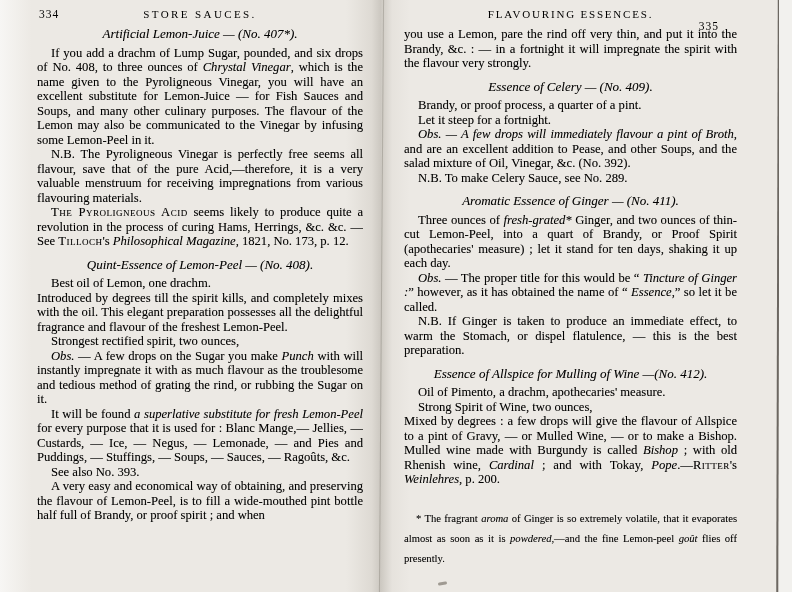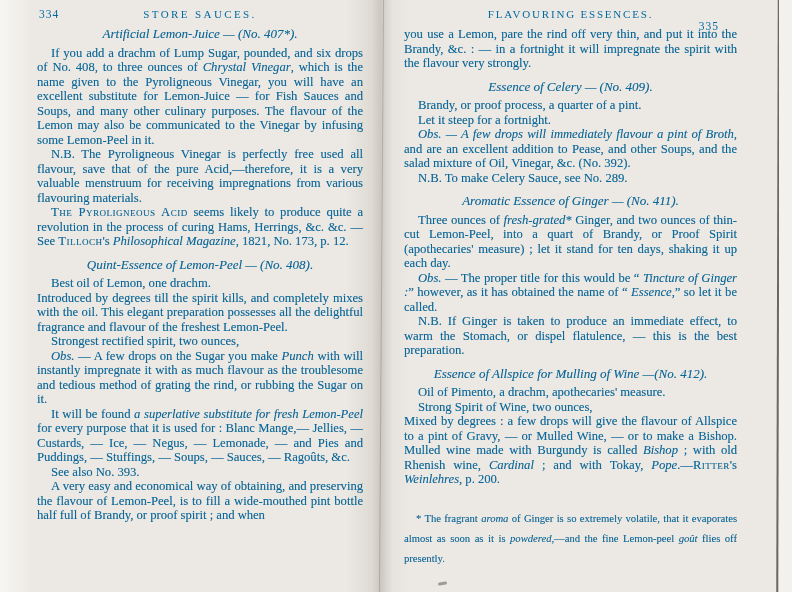--- a/index.html
+++ b/index.html
@@ -1,20 +1,20 @@
 <!DOCTYPE html>
 <html><head>
 <meta charset="utf-8">
 <style>
   html,body { margin:0; padding:0; background:#dcdad6; }
   .scan {
     position:relative; width:792px; height:592px; overflow:hidden;
     background:#ece9e4;
     font-family:"Liberation Serif","DejaVu Serif",serif;
-    color:#0369a1;
+    color:#000000;
   }
   
   .edge-left   { position:absolute; left:0; top:0; bottom:0; width:32px;
                  background:linear-gradient(90deg,#f7f6f4 0%,rgba(247,246,244,0) 100%); }
   .gutter      { position:absolute; left:346px; top:0; bottom:0; width:64px;
                  background:linear-gradient(90deg,
                    rgba(236,233,228,0) 0%,
                    rgba(189,183,173,0.30) 40%,
                    rgba(131,124,112,0.30) 54%,
                    rgba(205,200,192,0.20) 72%,
@@ -64,21 +64,21 @@
   <div class="gutter-line"></div>
 
   <div class="page-col page-left">
     <div class="running">
       <span class="pnum">334</span>
       <span class="title">STORE SAUCES.</span>
     </div>
     <div class="page-body" id="left-body">
         <div class="blk heading"><span>Artificial Lemon-Juice — (No. 407*).</span></div>
         <div class="blk para"><span>If you add a drachm of Lump Sugar, pounded, and six drops of No. 408, to three ounces of </span><span class="i">Chrystal Vinegar</span><span>, which is the name given to the Pyroligneous Vinegar, you will have an excellent substitute for Lemon-Juice — for Fish Sauces and Soups, and many other culinary purposes.  The flavour of the Lemon may also be communicated to the Vinegar by infusing some Lemon-Peel in it.</span></div>
-        <div class="blk para"><span>N.B.  The Pyroligneous Vinegar is perfectly free used all flavour, save that of the pure Acid,—therefore, it is a very valuable menstruum for receiving impregnations from various flavouring materials.</span></div>
+        <div class="blk para"><span>N.B.  The Pyroligneous Vinegar is perfectly free seems all flavour, save that of the pure Acid,—therefore, it is a very valuable menstruum for receiving impregnations from various flavouring materials.</span></div>
         <div class="blk para"><span class="sc">The Pyroligneous Acid</span><span> seems likely to produce quite a revolution in the process of curing Hams, Herrings, &amp;c. &amp;c. — See </span><span class="sc">Tilloch</span><span>'s </span><span class="i">Philosophical Magazine</span><span>, 1821, No. 173, p. 12.</span></div>
         <div class="blk heading"><span>Quint-Essence of Lemon-Peel — (No. 408).</span></div>
         <div class="blk para"><span>Best oil of Lemon, one drachm.</span></div>
         <div class="blk para-flush"><span>Introduced by degrees till the spirit kills, and completely mixes with the oil.  This elegant preparation possesses all the delightful fragrance and flavour of the freshest Lemon-Peel.</span></div>
         <div class="blk para"><span>Strongest rectified spirit, two ounces,</span></div>
         <div class="blk para"><span class="i">Obs.</span><span> — A few drops on the Sugar you make </span><span class="i">Punch</span><span> with will instantly impregnate it with as much flavour as the troublesome and tedious method of grating the rind, or rubbing the Sugar on it.</span></div>
         <div class="blk para"><span>It will be found </span><span class="i">a superlative substitute for fresh Lemon-Peel</span><span> for every purpose that it is used for : Blanc Mange,— Jellies, — Custards, — Ice, — Negus, — Lemonade, — and Pies and Puddings, — Stuffings, — Soups, — Sauces, — Ragoûts, &amp;c.</span></div>
         <div class="blk para"><span>See also No. 393.</span></div>
         <div class="blk para"><span>A very easy and economical way of obtaining, and preserving the flavour of Lemon-Peel, is to fill a wide-mouthed pint bottle half full of Brandy, or proof spirit ; and when</span></div>
       </div>

